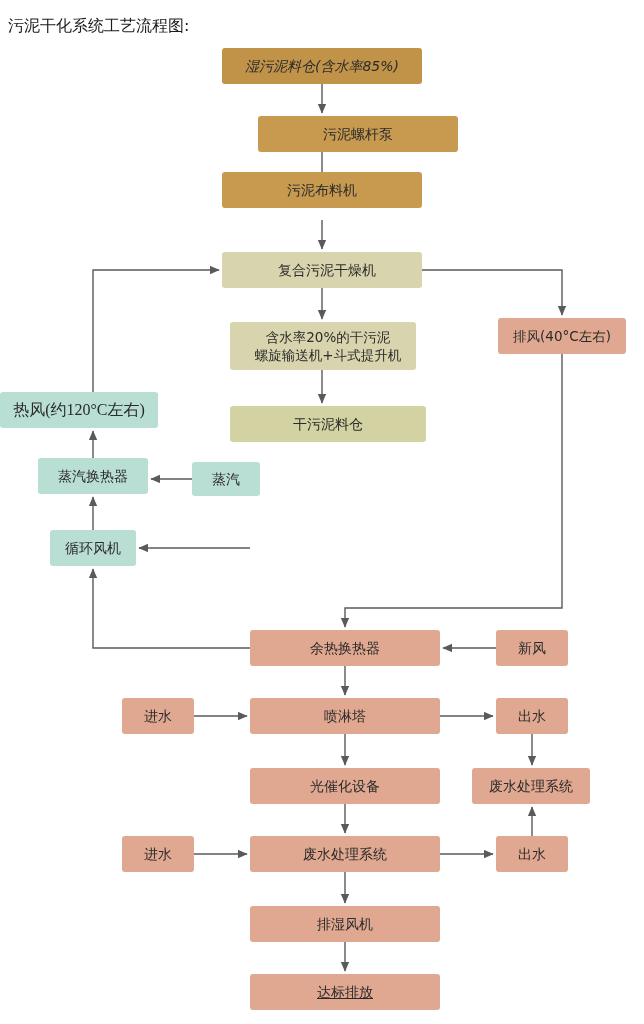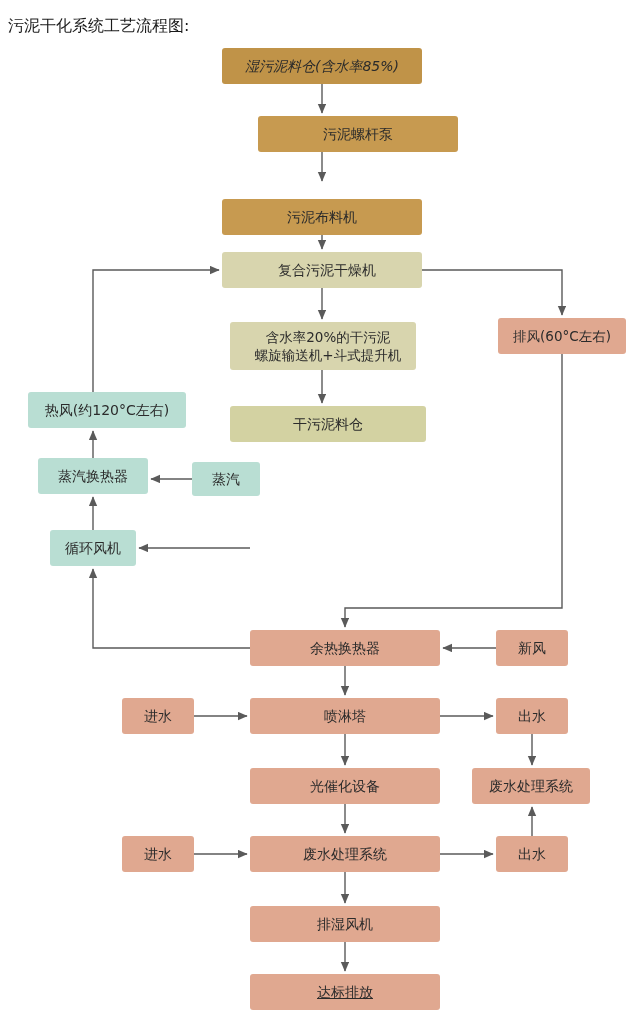--- a/index.html
+++ b/index.html
@@ -102,42 +102,42 @@
   </svg>
 
   <div class="node c-tan-dark" style="left:222px;top:48px;width:200px;height:36px;font-style:italic;">
     <span>湿污泥料仓(含水率85%)</span>
   </div>
 
   <div class="node c-tan" style="left:222px;top:116px;width:200px;height:36px;margin-left:36px;">
     <span>污泥螺杆泵</span>
   </div>
 
-  <div class="node c-tan" style="left:222px;top:199px;width:200px;height:36px;">
+  <div class="node c-tan" style="left:222px;top:172px;width:200px;height:36px;">
     <span>污泥布料机</span>
   </div>
 
   <div class="node c-khaki" style="left:222px;top:252px;width:200px;height:36px;">
     <span>复合污泥干燥机</span>
   </div>
 
   <div class="node c-khaki" style="left:230px;top:322px;width:186px;height:48px;font-size:13.5px;">
     <span>含水率20%的干污泥
 螺旋输送机+斗式提升机</span>
   </div>
 
   <div class="node c-olive" style="left:230px;top:406px;width:196px;height:36px;">
     <span>干污泥料仓</span>
   </div>
 
   <div class="node c-salmon" style="left:498px;top:318px;width:128px;height:36px;font-size:13.5px;">
-    <span>排风(60°C左右)</span>
+    <span>排风(40°C左右)</span>
   </div>
 
-  <div class="node c-mint" style="left:28px;top:392px;width:158px;height:36px;font-size:14px;">
+  <div class="node c-mint" style="left:0;top:392px;width:158px;height:36px;font-size:16px;font-family:Liberation Serif, serif;">
     <span>热风(约120°C左右)</span>
   </div>
 
   <div class="node c-mint" style="left:38px;top:458px;width:110px;height:36px;">
     <span>蒸汽换热器</span>
   </div>
 
   <div class="node c-mint" style="left:192px;top:462px;width:68px;height:34px;">
     <span>蒸汽</span>
   </div>

